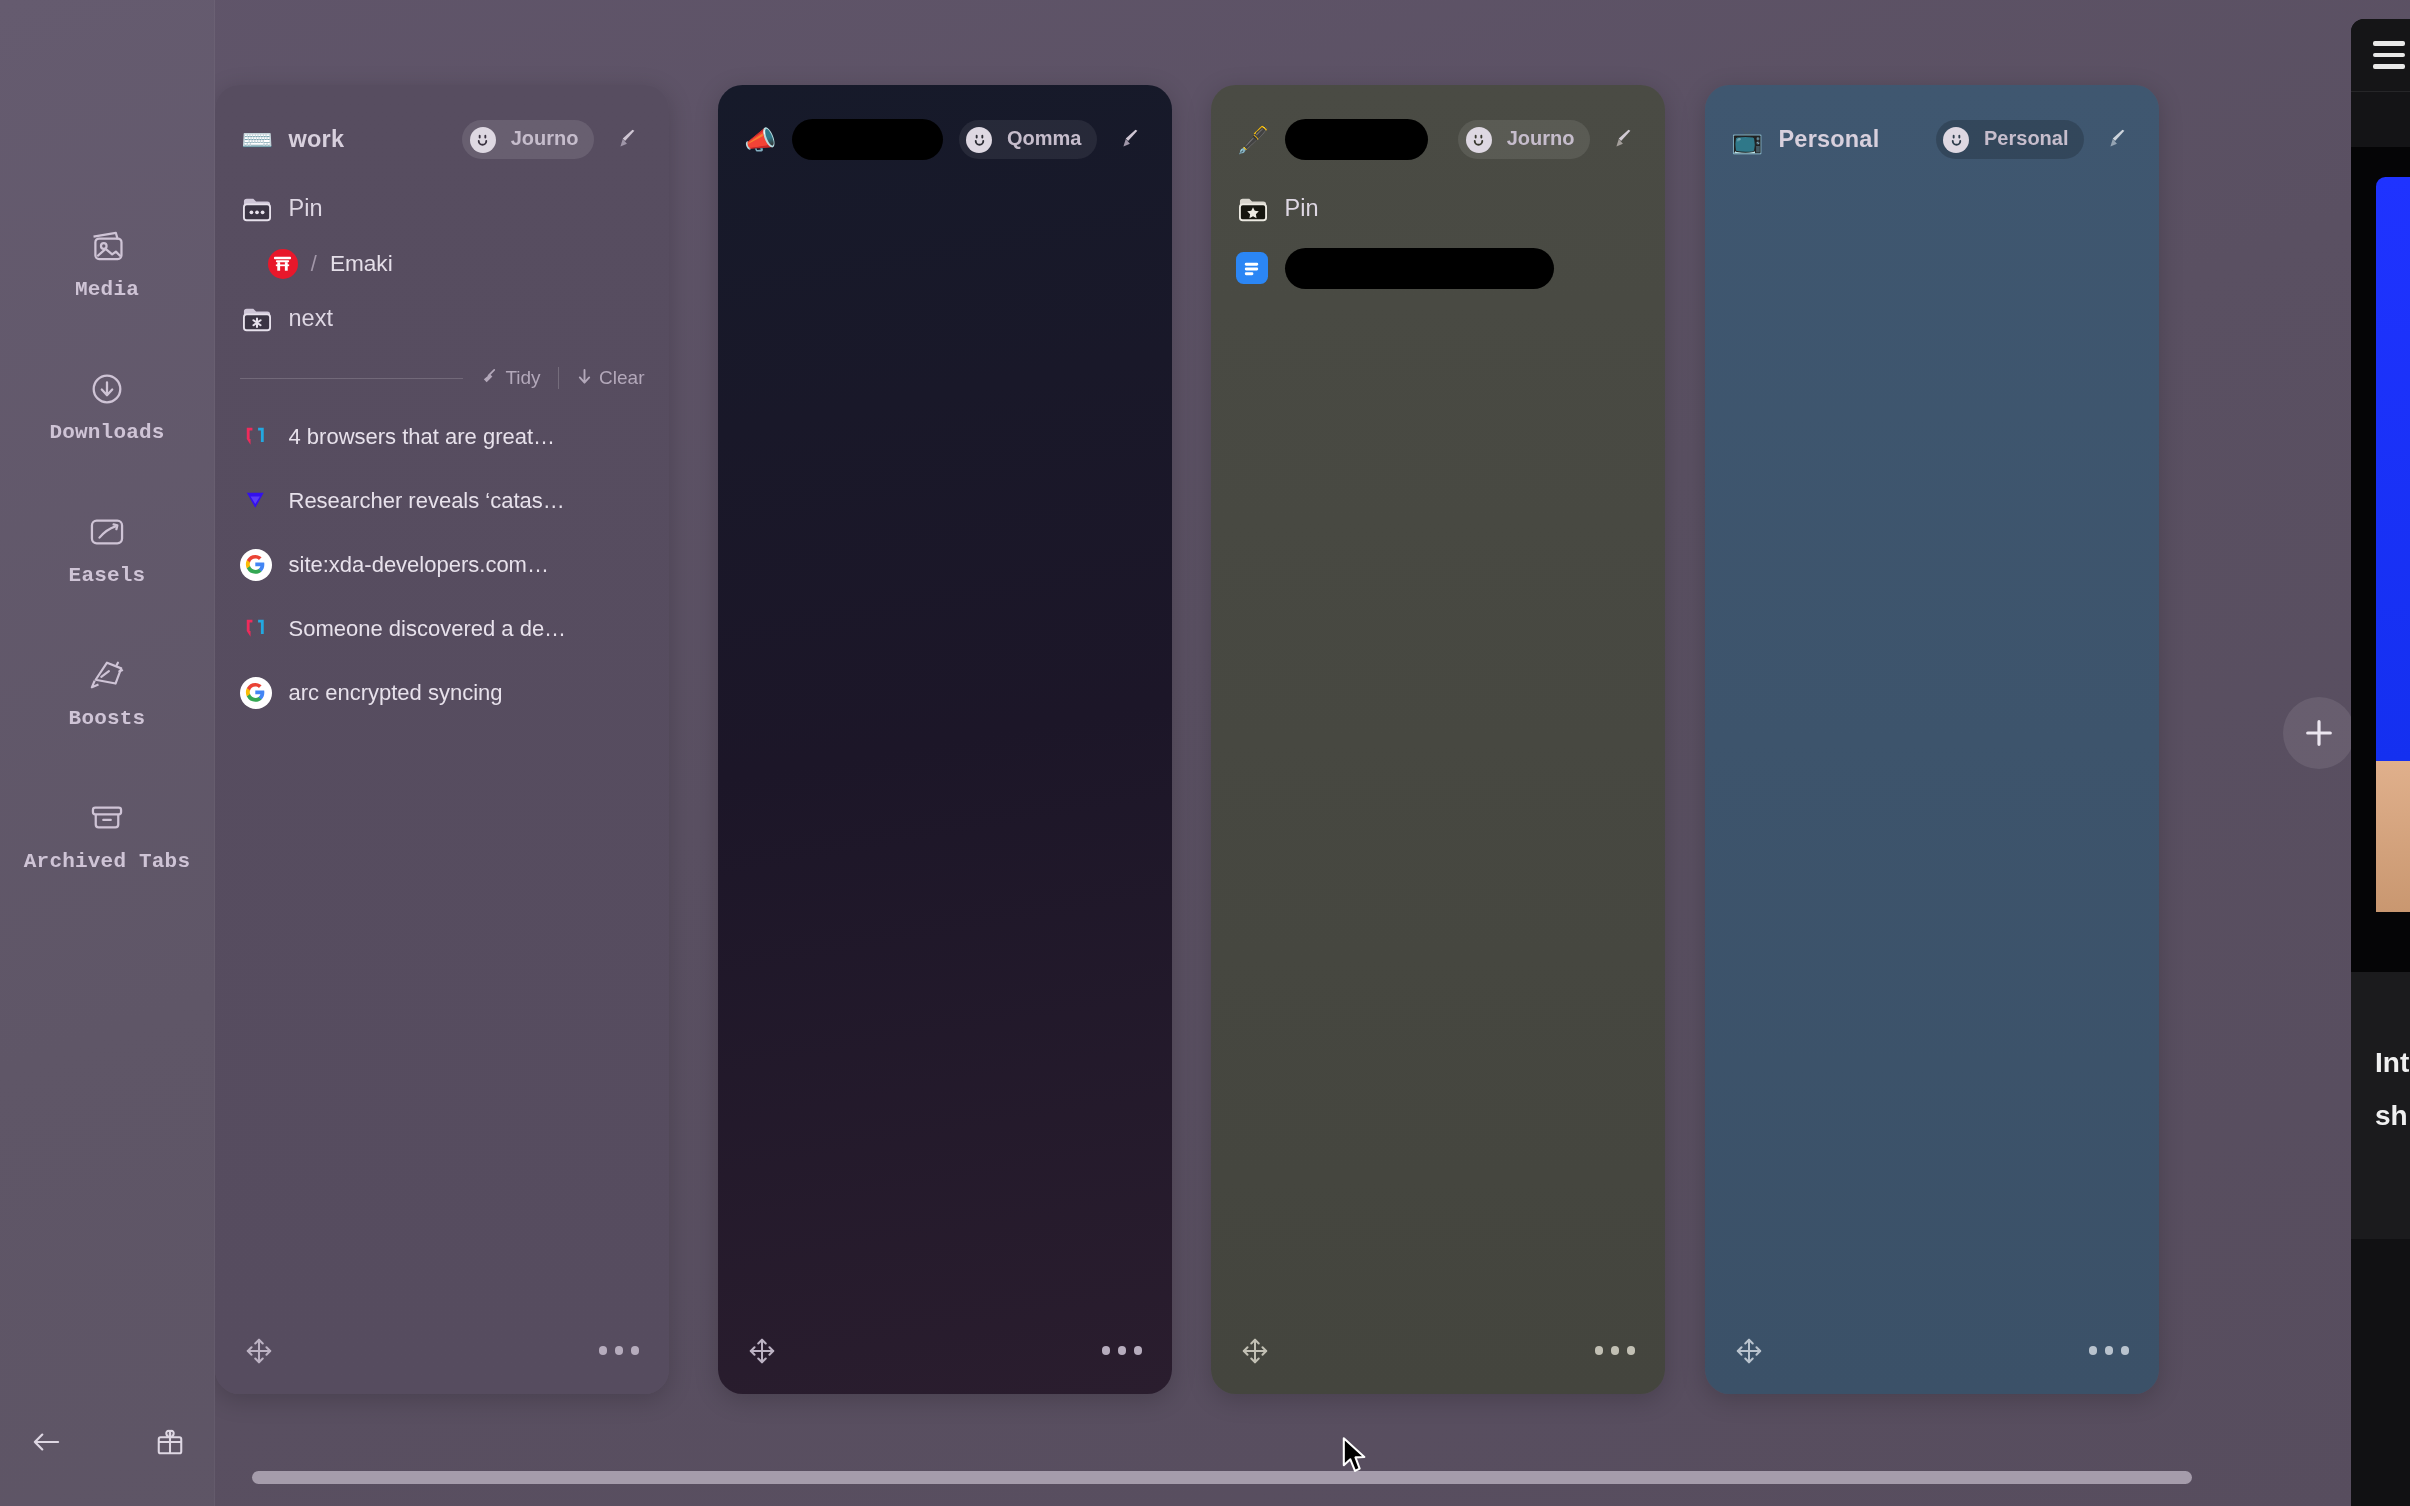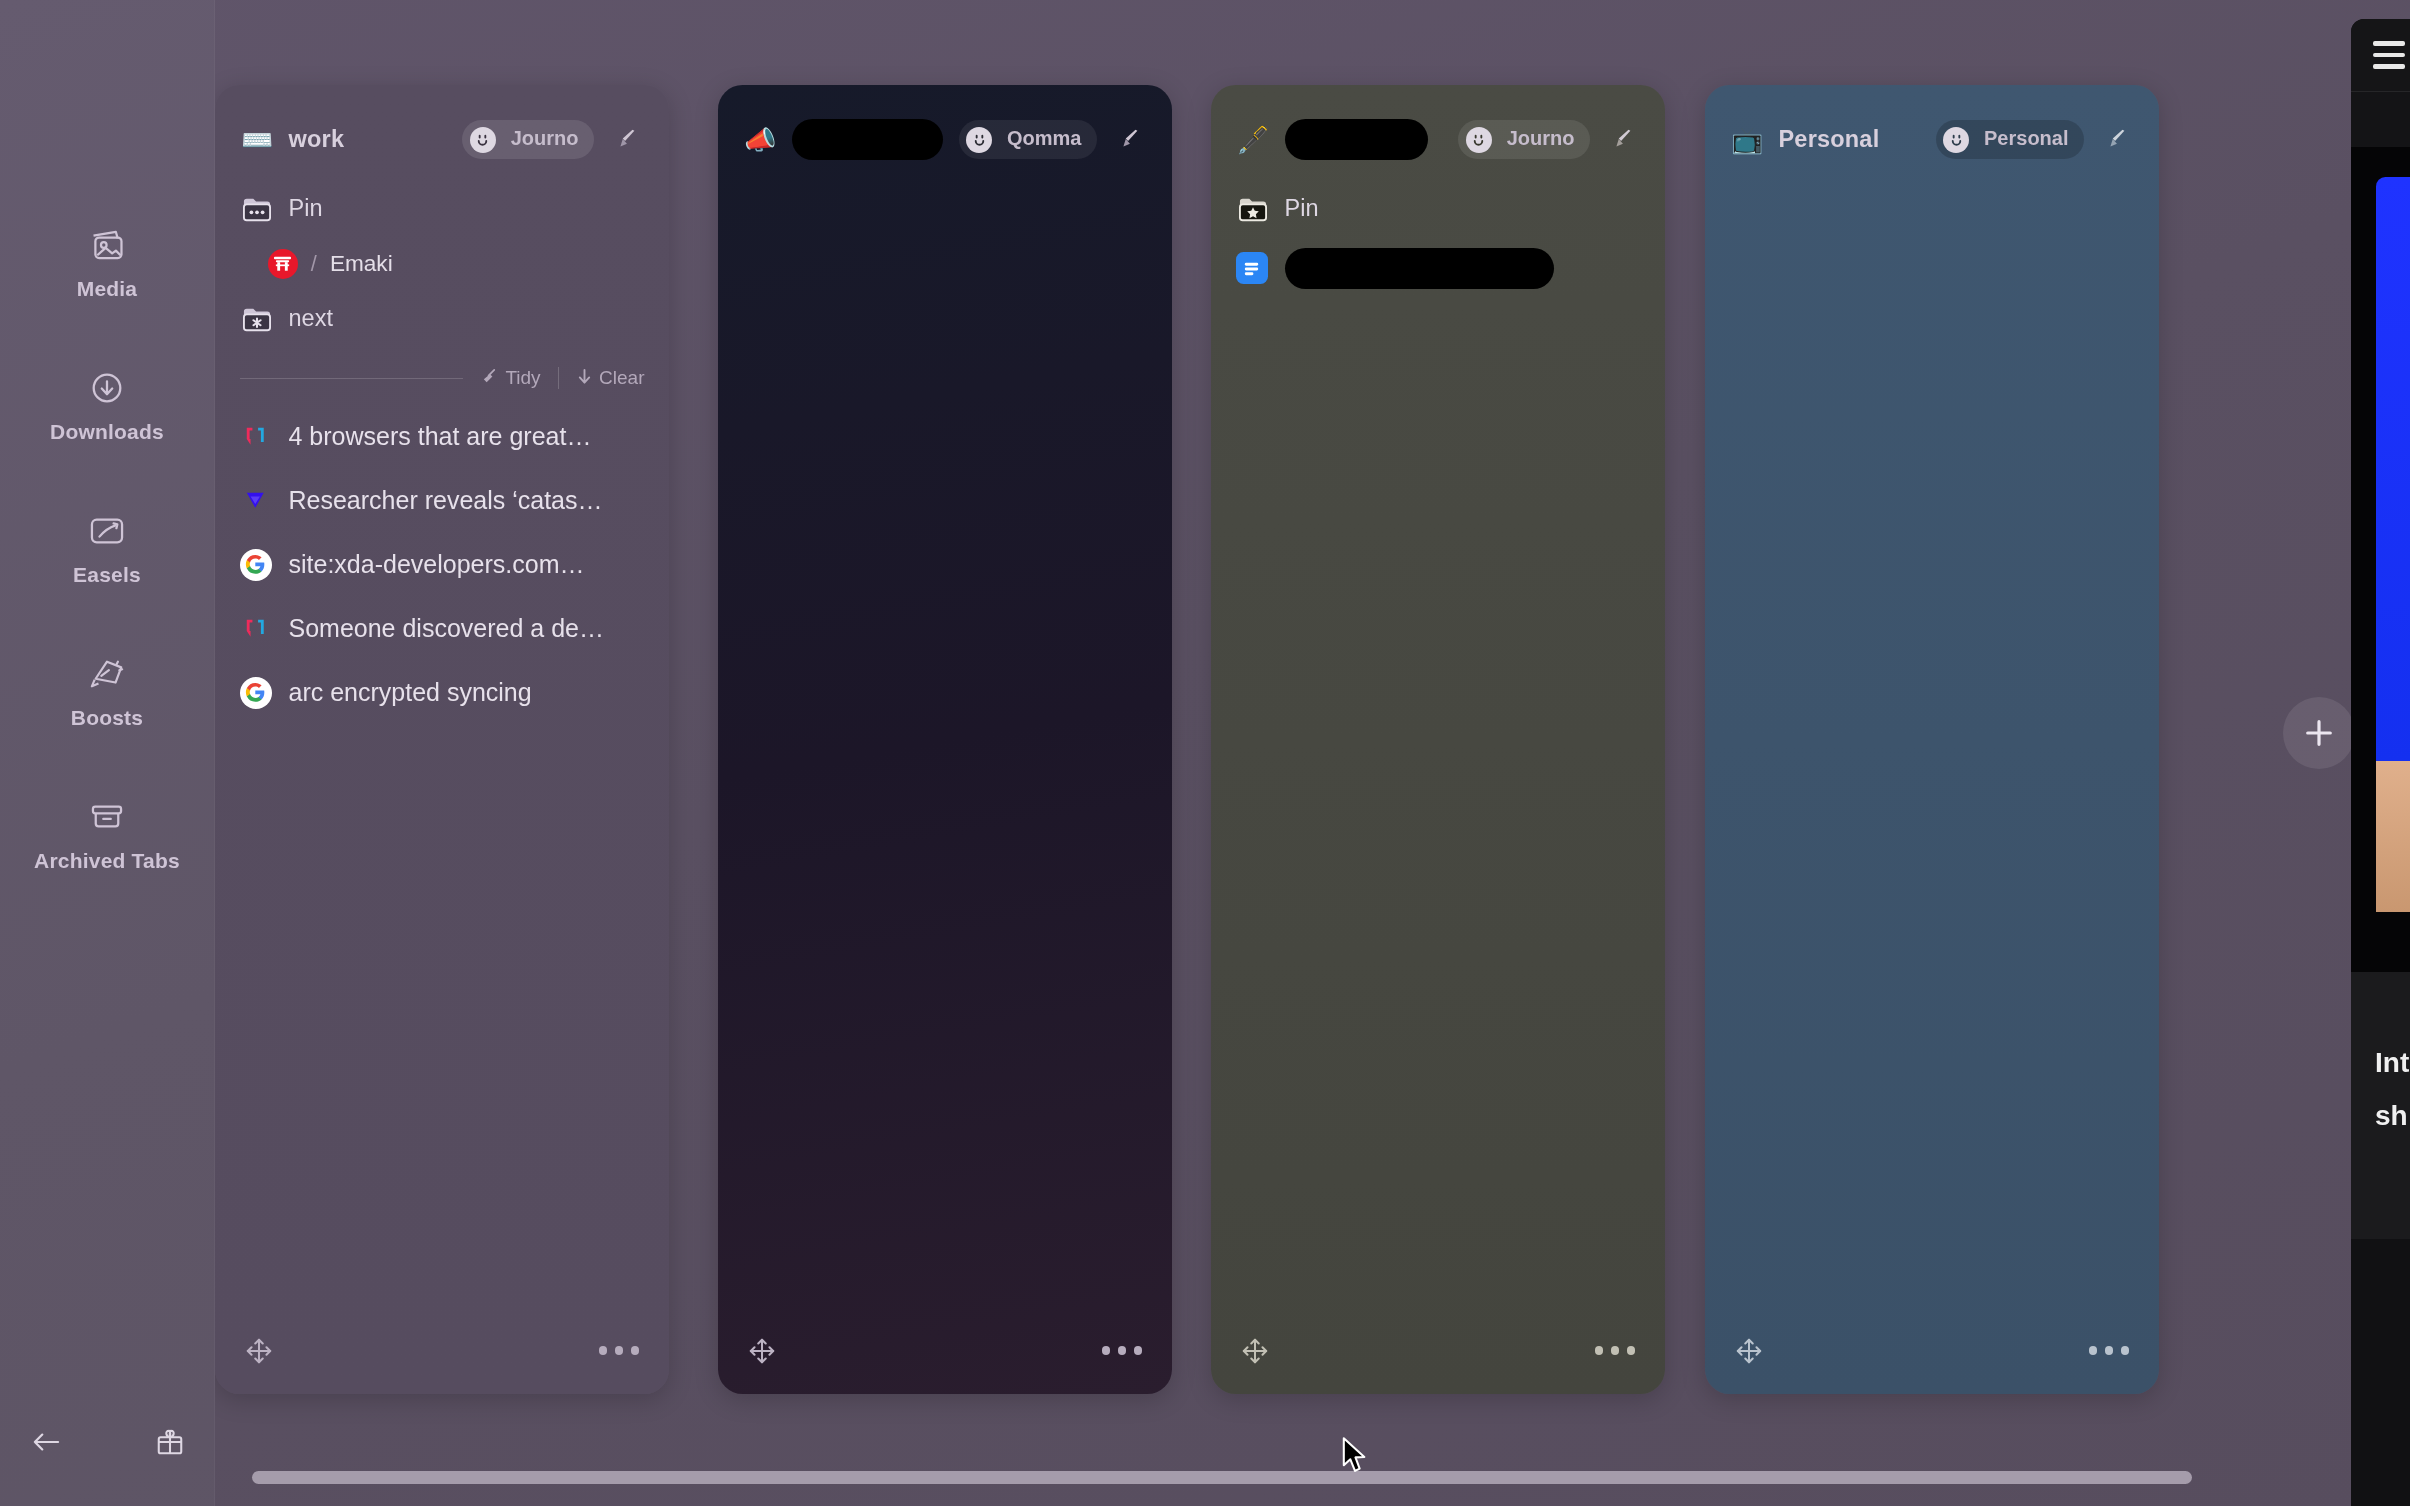--- a/index.html
+++ b/index.html
@@ -22,20 +22,21 @@
     background: rgba(255,255,255,0.035);
     display: flex; flex-direction: column;
     align-items: center;
     border-right: 0.9px solid rgba(255,255,255,0.04);
   }
   #sidebar-items {
     margin-top: 202px;
     display: flex; flex-direction: column;
     align-items: center; gap: 21px;
     width: 100%;
+    font-family: Liberation Mono, monospace;
   }
   .side-item {
     width: 185px; height: 122px;
     border-radius: 22.6px;
     display: flex; flex-direction: column;
     align-items: center; justify-content: center;
     gap: 11.3px;
     cursor: pointer;
   }
   .side-item.active { background: rgba(255,255,255,0.10); }
@@ -154,21 +155,21 @@
     display: flex; align-items: center;
     gap: 17px; height: 64px;
     cursor: pointer;
   }
   .tab-fav {
     width: 32px; height: 32px; flex: 0 0 auto;
     display:flex; align-items:center; justify-content:center;
     border-radius: 6.6px; overflow: hidden;
   }
   .tab-title {
-    font-size: 25px; color: #e7e1eb;
+    font-size: 22px; color: #e7e1eb;
     white-space: nowrap; overflow: hidden; text-overflow: ellipsis;
     max-width: 330px;
   }
 
   .card-foot {
     position: absolute; left: 0; bottom: 0;
     width: 100%; height: 87px;
     display: flex; align-items: center;
     justify-content: space-between;
     padding: 0 30px;

